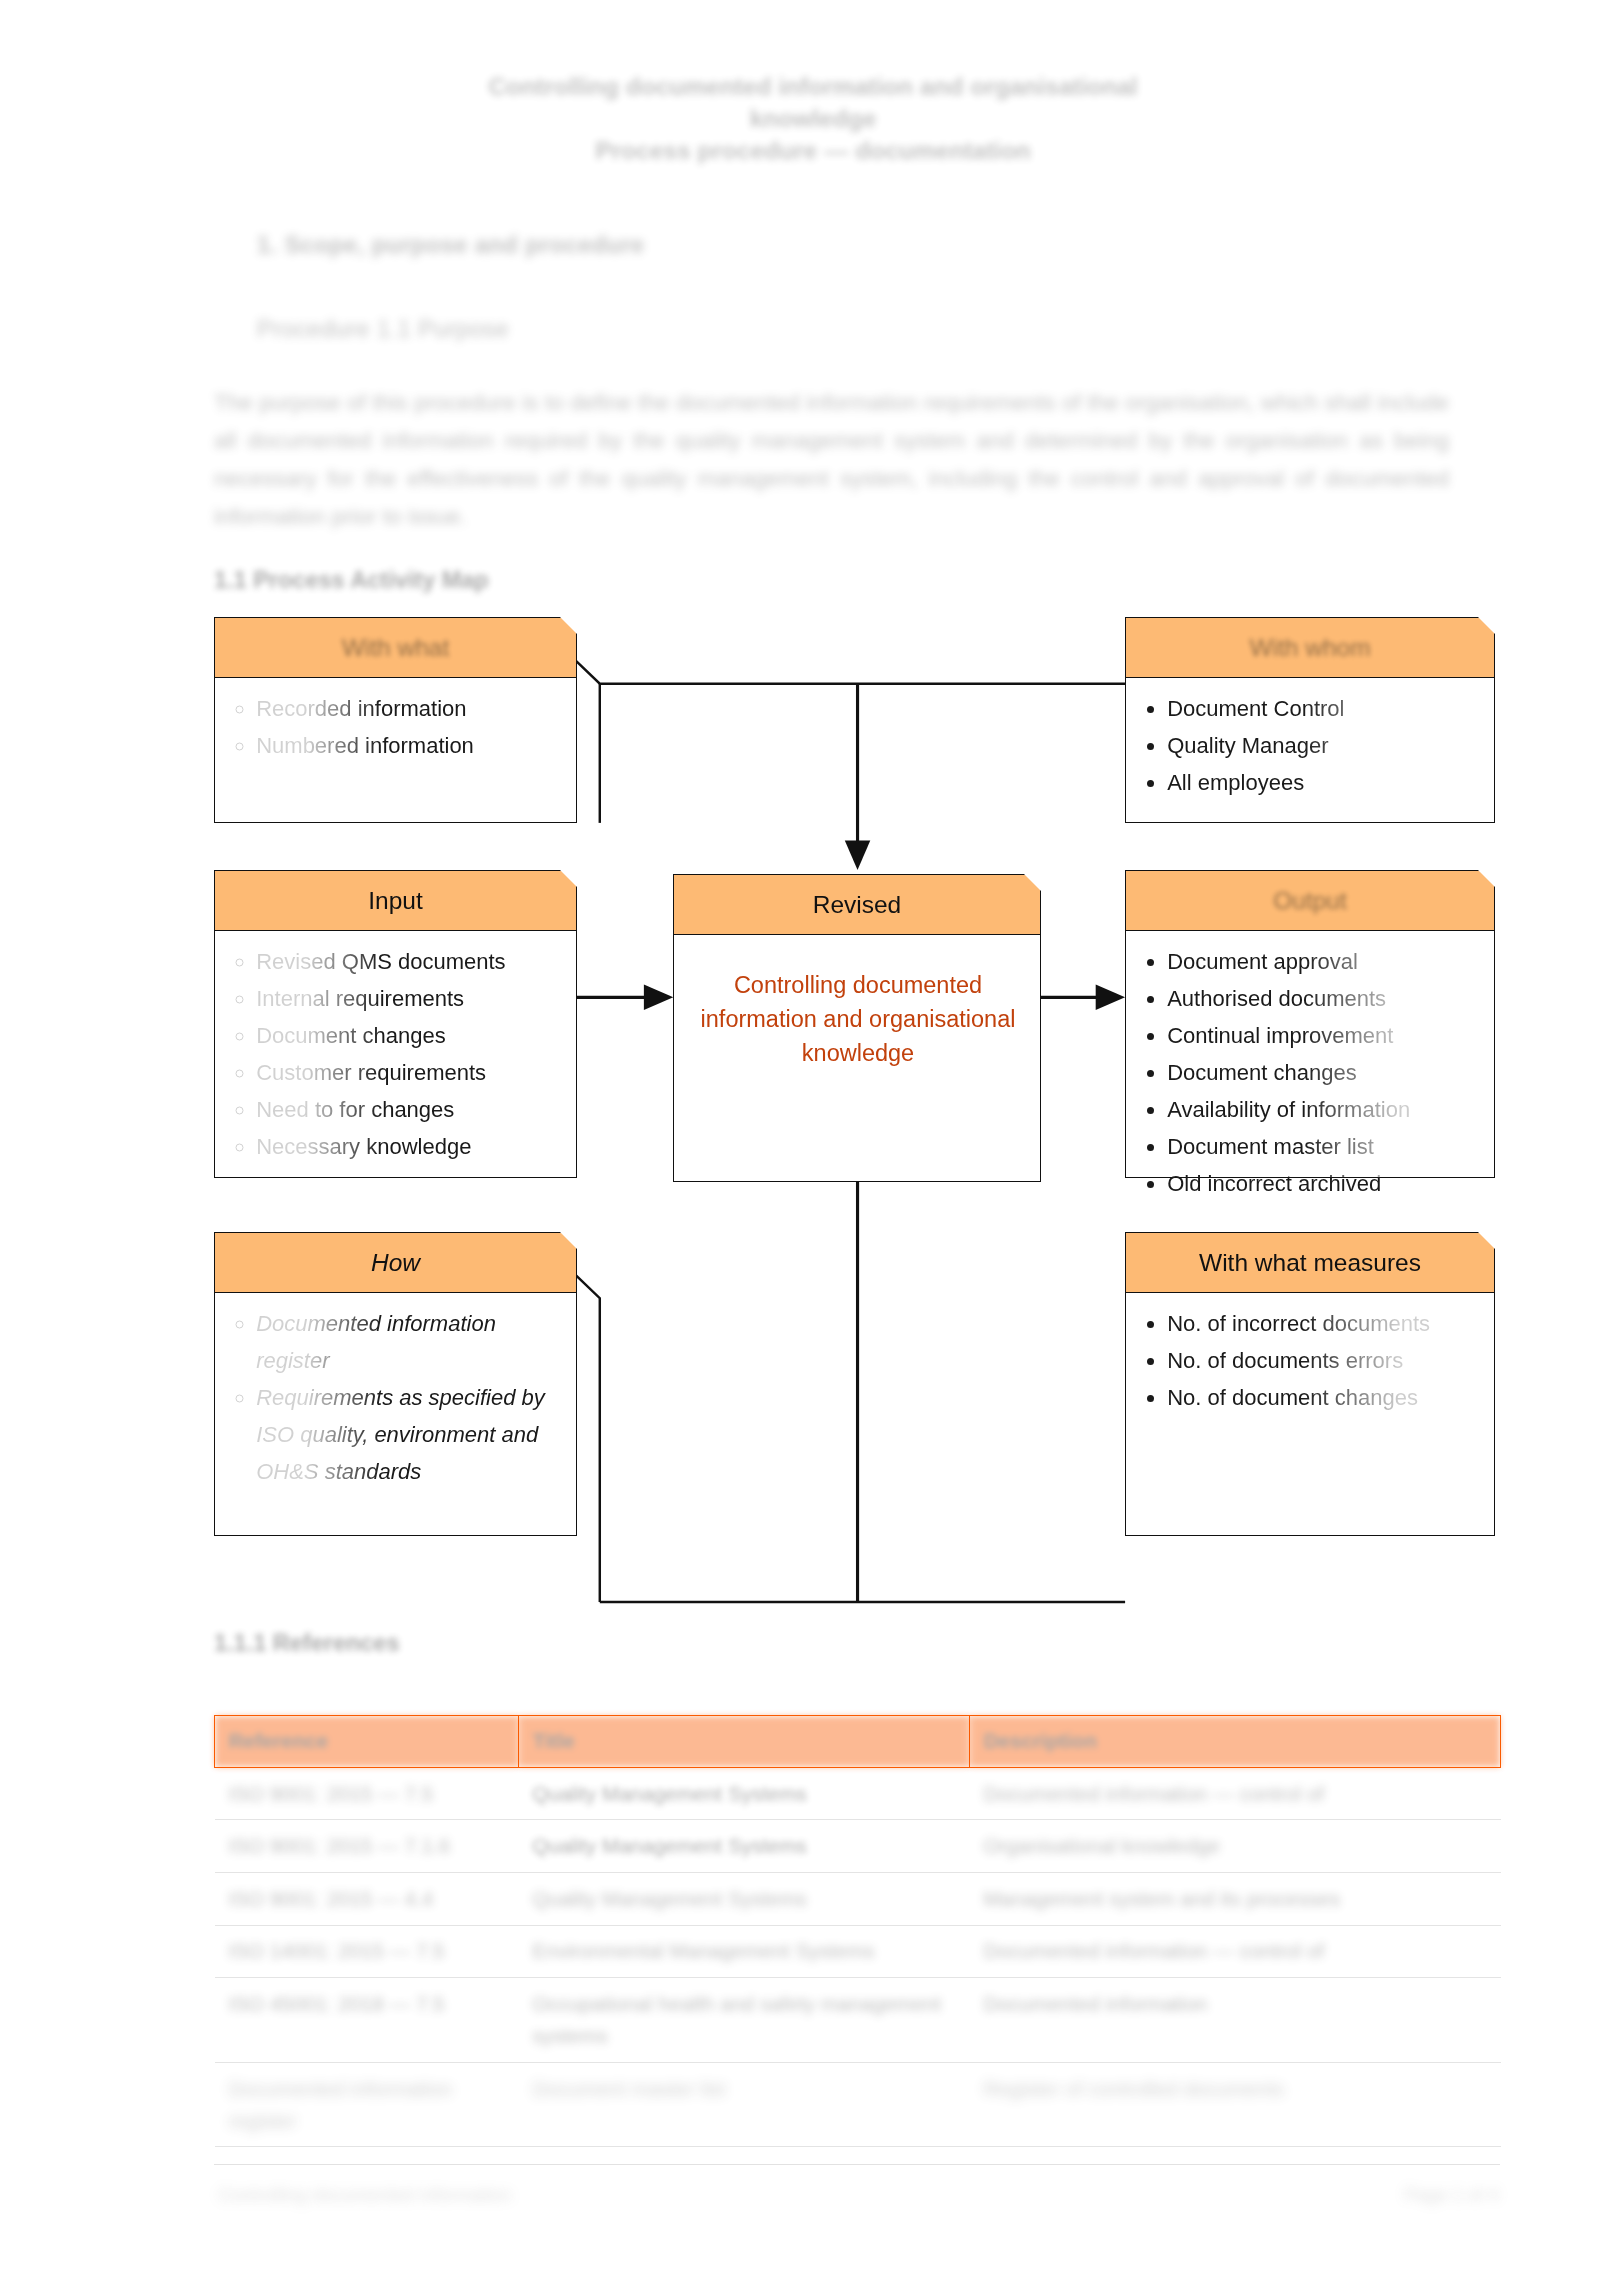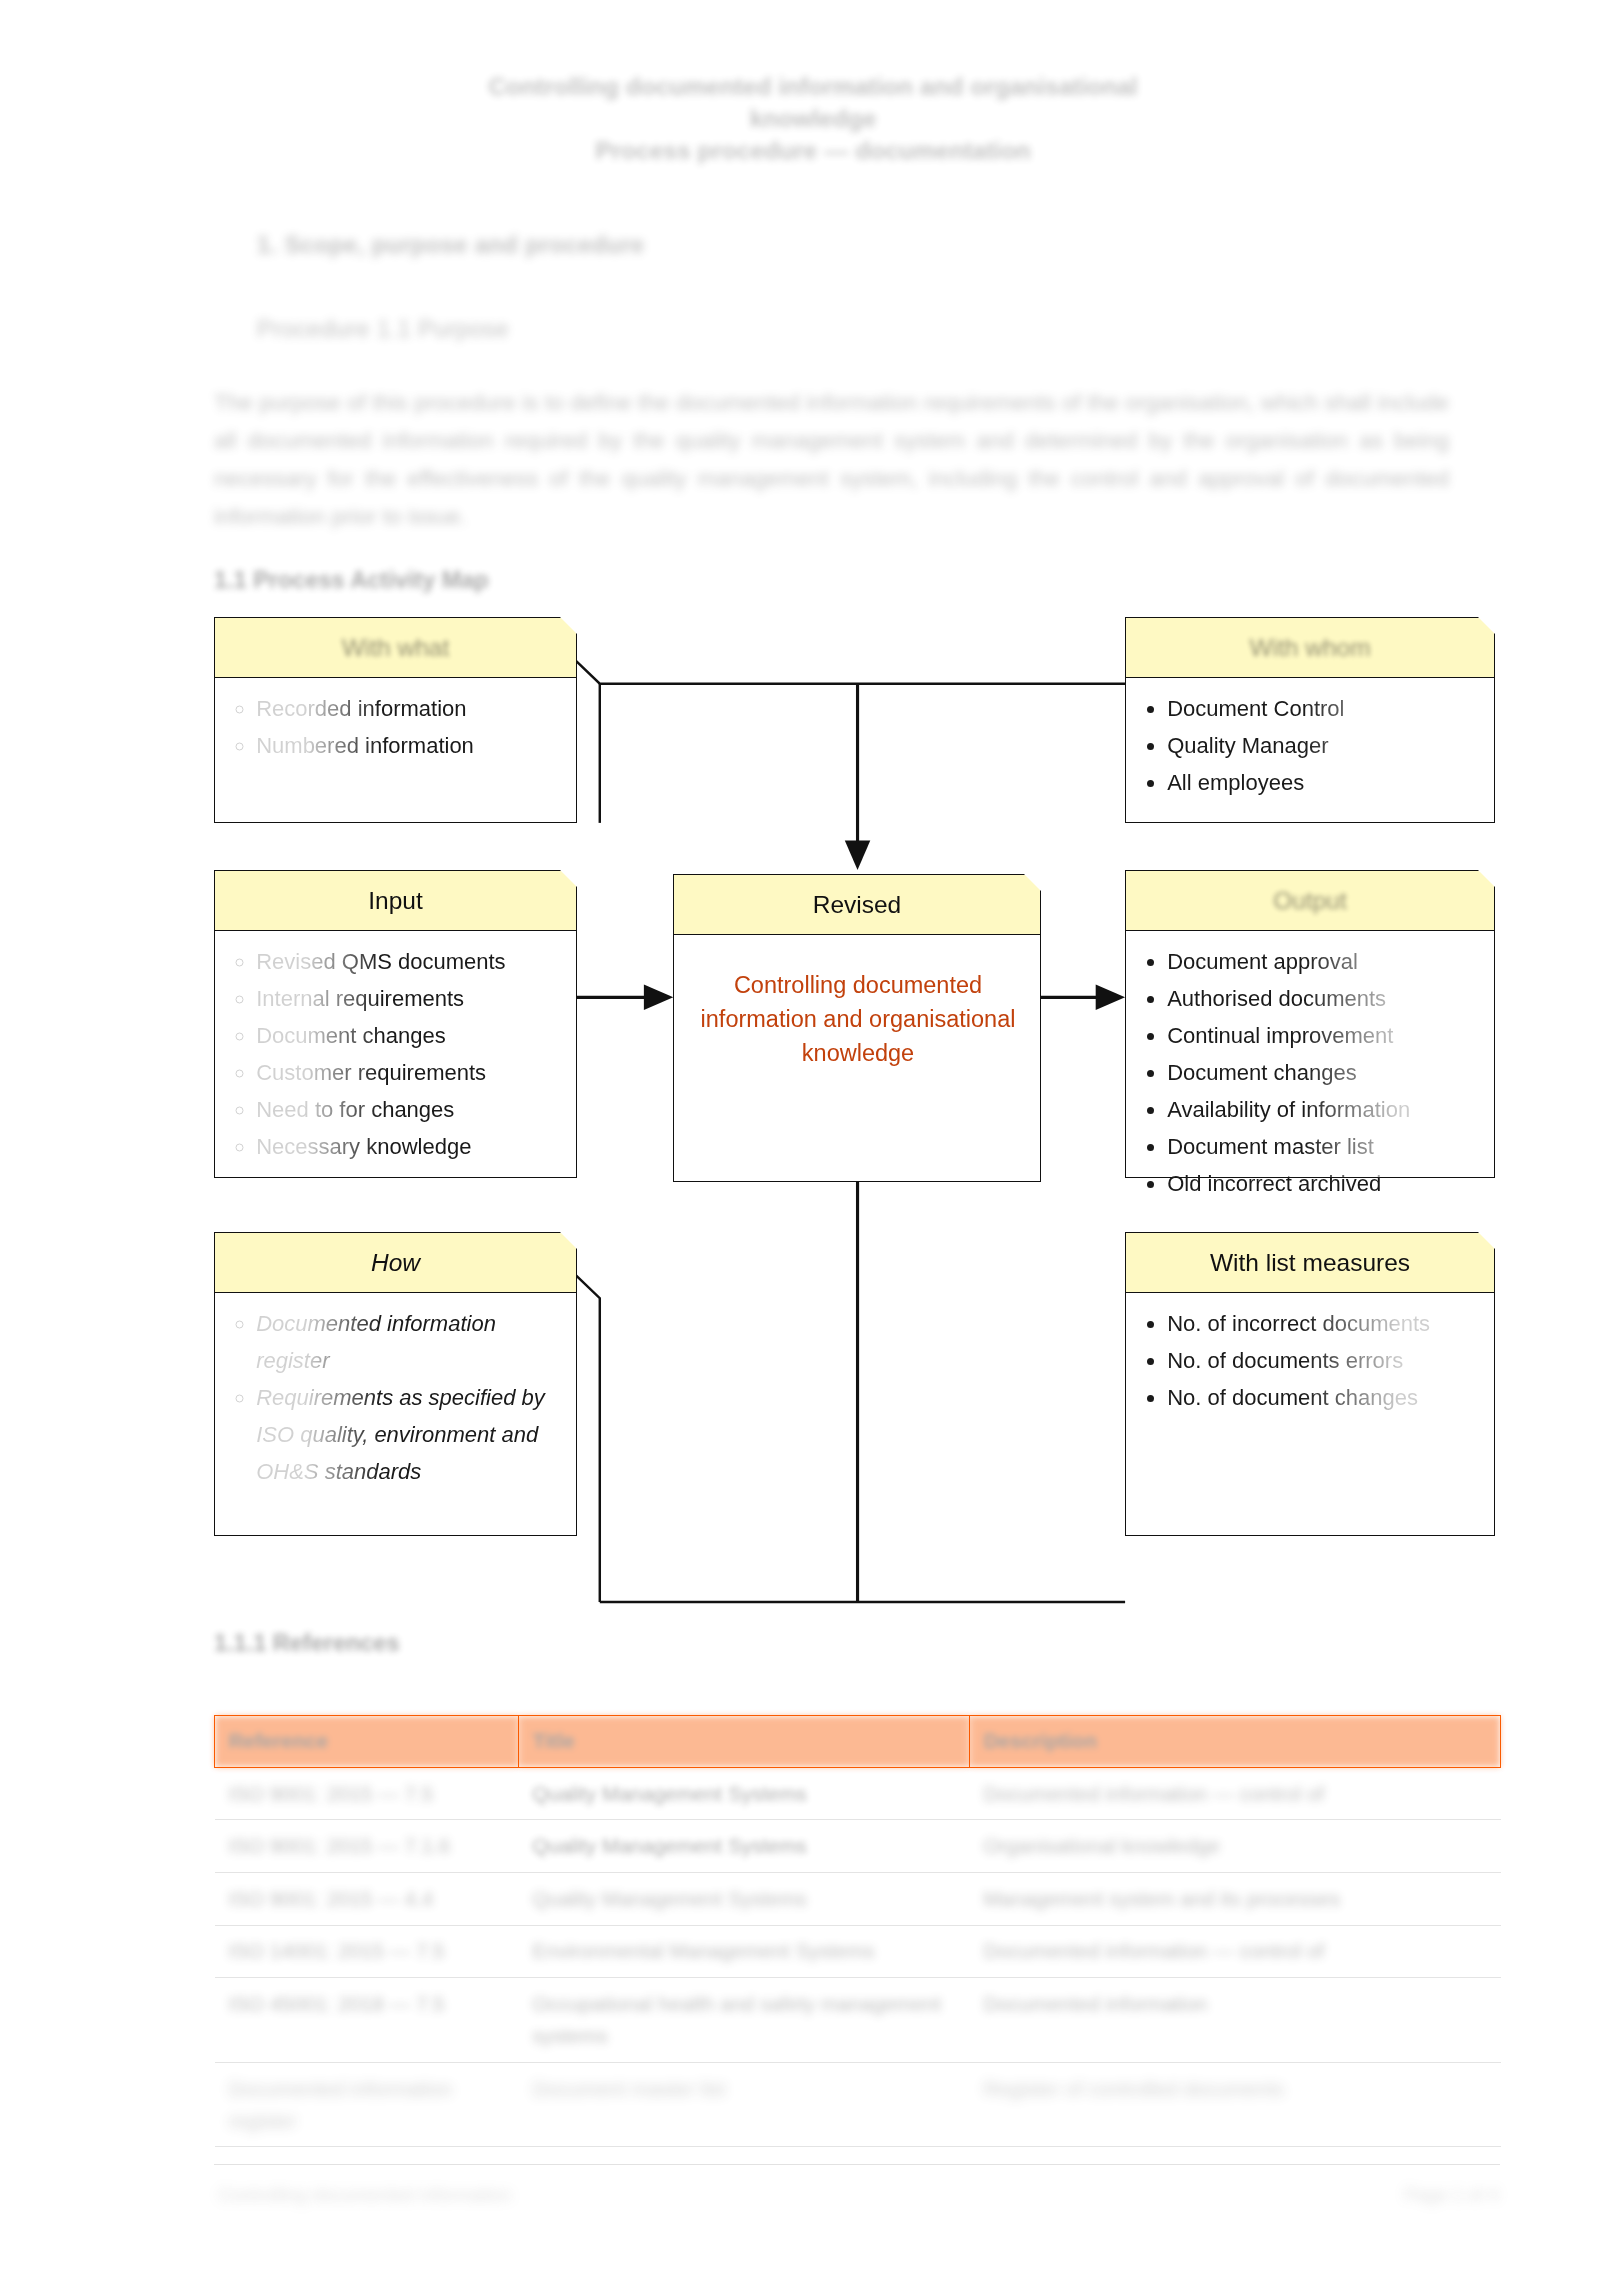--- a/index.html
+++ b/index.html
@@ -41,21 +41,21 @@
   }
   .h2-map{left:214px;top:567px;}
   .h2-ref{left:214px;top:1630px;}
 
   
   .map{position:absolute;left:0;top:617px;width:1621px;height:990px;}
 
   .pbox{position:absolute;box-sizing:border-box;}
   .pbox .hdr{
     position:relative;
-    background:#fef9c3;
+    background:#fdba74;
     border:1px solid #111;
     height:61px;
     display:flex;align-items:center;justify-content:center;
     font-size:24.5px;color:#111;
     box-sizing:border-box;
   }
   .pbox .hdr .corner{
     position:absolute;right:-1px;top:-1px;width:0;height:0;
     border-top:17.6px solid #ffffff;border-left:17.6px solid transparent;
   }
@@ -262,21 +262,21 @@
         <ul class="hollow">
           <li>Documented information register</li>
           <li>Requirements as specified by ISO quality, environment and OH&amp;S standards</li>
         </ul>
         <div class="fadeL"></div>
       </div>
     </div>
 
     <div class="pbox" id="box-measures">
       <div class="hdr">
-        <span>With list measures</span>
+        <span>With what measures</span>
         <span class="corner"></span>
       </div>
       <div class="body">
         <ul>
           <li>No. of incorrect documents</li>
           <li>No. of documents errors</li>
           <li>No. of document changes</li>
         </ul>
         <div class="fadeR"></div>
       </div>

